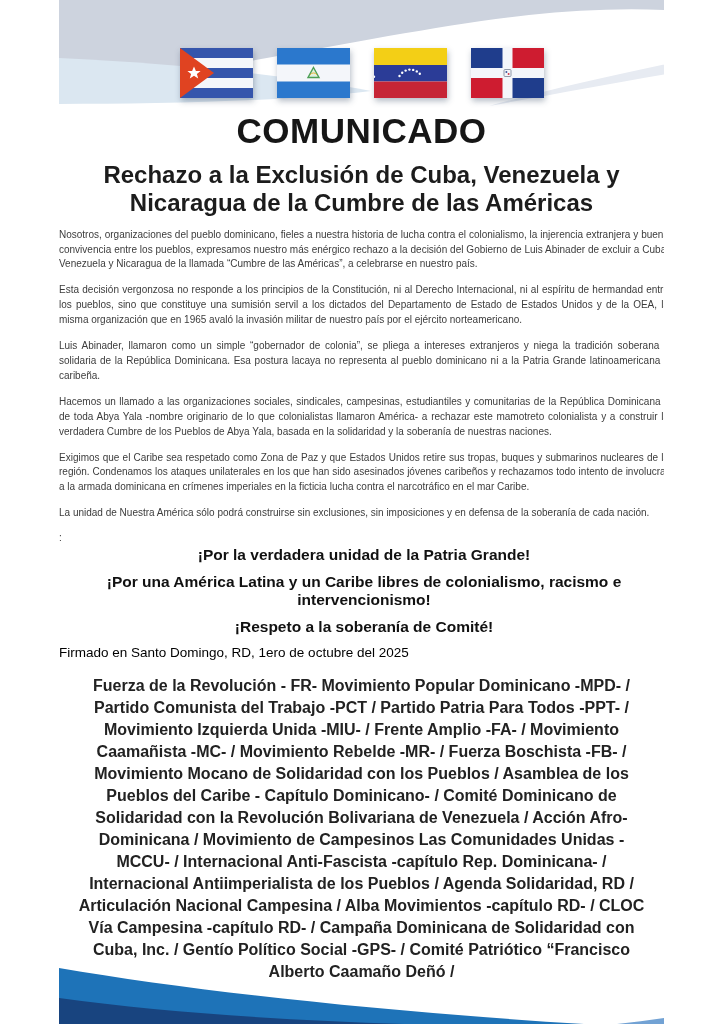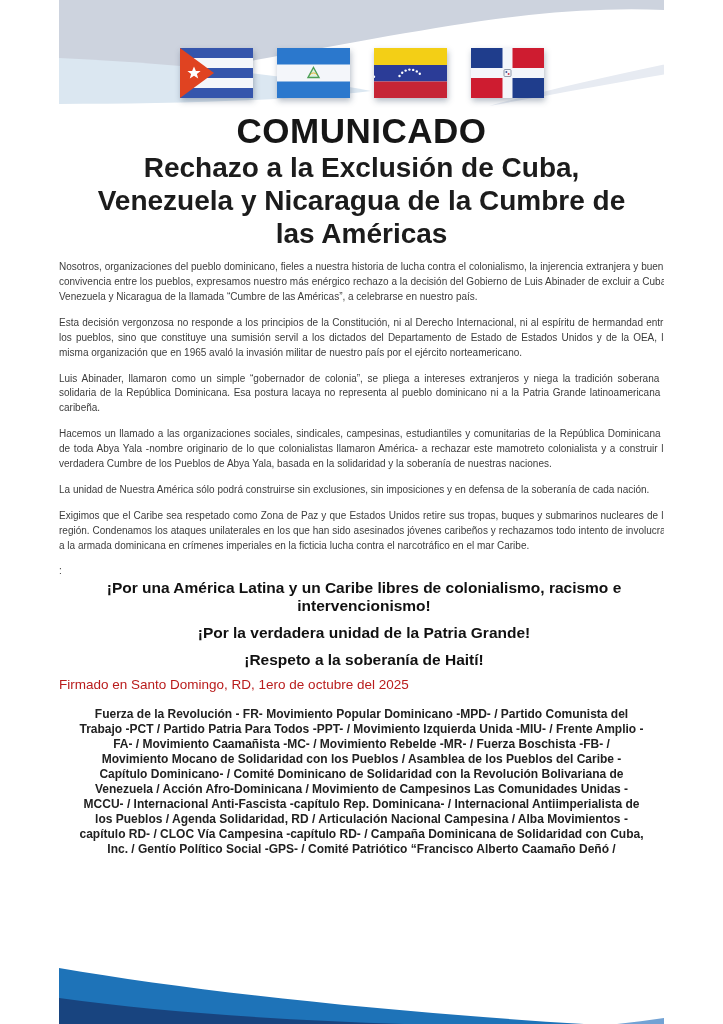--- a/index.html
+++ b/index.html
@@ -35,24 +35,24 @@
 
   .doc-title {
     margin-top: 13px;
     text-align: center;
     font-size: 35px;
     font-weight: bold;
     letter-spacing: 0.5px;
     color: #161616;
   }
   .doc-subtitle {
-    margin: 0 auto 0 auto;
+    margin: 10px auto 0 auto;
     width: 560px;
     text-align: center;
-    font-size: 28px;
+    font-size: 24px;
     line-height: 1.18;
     font-weight: bold;
     color: #1c1c1c;
   }
 
   .body-text {
     margin: 10px auto 0 auto;
     width: 610px;
     color: #3c3c3c;
   }
@@ -75,31 +75,31 @@
     font-size: 15.5px;
     line-height: 1.16;
     margin-bottom: 9px;
   }
   .slogan-wide { width: 540px; margin-left: auto; margin-right: auto; }
 
   .signed-line {
     margin: 8px auto 0 auto;
     width: 610px;
     font-size: 13.5px;
-    color: #b91c1c;
+    color: #000000;
     text-align: left;
   }
 
   .signatories {
     margin: 15px auto 12px auto;
     width: 566px;
     text-align: center;
     font-weight: bold;
-    font-size: 12px;
-    line-height: 15px;
+    font-size: 16px;
+    line-height: 22px;
     color: #222222;
   }
 </style>
 </head>
 <body>
 
 <div class="page">
 
   <svg class="deco deco-top" viewBox="0 0 723 140" aria-hidden="true">
     <path d="M0,0 H723 V26 C640,6 555,6 470,15 C340,29 160,72 0,90 Z" fill="#cdd3de"></path>
@@ -168,29 +168,29 @@
 
     <h1 class="doc-title">COMUNICADO</h1>
 
     <h2 class="doc-subtitle">Rechazo a la Exclusión de Cuba, Venezuela y Nicaragua de la Cumbre de las Américas</h2>
 
     <div class="body-text">
       <p>Nosotros, organizaciones del pueblo dominicano, fieles a nuestra historia de lucha contra el colonialismo, la injerencia extranjera y buena convivencia entre los pueblos, expresamos nuestro más enérgico rechazo a la decisión del Gobierno de Luis Abinader de excluir a Cuba, Venezuela y Nicaragua de la llamada “Cumbre de las Américas”, a celebrarse en nuestro país.</p>
       <p>Esta decisión vergonzosa no responde a los principios de la Constitución, ni al Derecho Internacional, ni al espíritu de hermandad entre los pueblos, sino que constituye una sumisión servil a los dictados del Departamento de Estado de Estados Unidos y de la OEA, la misma organización que en 1965 avaló la invasión militar de nuestro país por el ejército norteamericano.</p>
       <p>Luis Abinader, llamaron como un simple “gobernador de colonia”, se pliega a intereses extranjeros y niega la tradición soberana y solidaria de la República Dominicana. Esa postura lacaya no representa al pueblo dominicano ni a la Patria Grande latinoamericana y caribeña.</p>
       <p>Hacemos un llamado a las organizaciones sociales, sindicales, campesinas, estudiantiles y comunitarias de la República Dominicana y de toda Abya Yala -nombre originario de lo que colonialistas llamaron América- a rechazar este mamotreto colonialista y a construir la verdadera Cumbre de los Pueblos de Abya Yala, basada en la solidaridad y la soberanía de nuestras naciones.</p>
+      <p>Exigimos que el Caribe sea respetado como Zona de Paz y que Estados Unidos retire sus tropas, buques y submarinos nucleares de la región. Condenamos los ataques unilaterales en los que han sido asesinados jóvenes caribeños y rechazamos todo intento de involucrar a la armada dominicana en crímenes imperiales en la ficticia lucha contra el narcotráfico en el mar Caribe.</p>
       <p>La unidad de Nuestra América sólo podrá construirse sin exclusiones, sin imposiciones y en defensa de la soberanía de cada nación.</p>
-      <p>Exigimos que el Caribe sea respetado como Zona de Paz y que Estados Unidos retire sus tropas, buques y submarinos nucleares de la región. Condenamos los ataques unilaterales en los que han sido asesinados jóvenes caribeños y rechazamos todo intento de involucrar a la armada dominicana en crímenes imperiales en la ficticia lucha contra el narcotráfico en el mar Caribe.</p>
       <p class="colon-line">:</p>
     </div>
 
     <div class="slogans">
+      <div class="slogan">¡Por la verdadera unidad de la Patria Grande!</div>
       <div class="slogan slogan-wide">¡Por una América Latina y un Caribe libres de colonialismo, racismo e intervencionismo!</div>
-      <div class="slogan">¡Por la verdadera unidad de la Patria Grande!</div>
-      <div class="slogan">¡Respeto a la soberanía de Haití!</div>
+      <div class="slogan">¡Respeto a la soberanía de Comité!</div>
     </div>
 
     <div class="signed-line">Firmado en Santo Domingo, RD, 1ero de octubre del 2025</div>
 
     <div class="signatories">Fuerza de la Revolución - FR-  Movimiento Popular Dominicano -MPD- / Partido Comunista del Trabajo -PCT / Partido Patria Para Todos -PPT- / Movimiento Izquierda Unida -MIU- / Frente Amplio -FA-  / Movimiento Caamañista -MC- /  Movimiento Rebelde -MR- /  Fuerza Boschista -FB- / Movimiento Mocano de Solidaridad con los Pueblos / Asamblea de los Pueblos del Caribe - Capítulo Dominicano- / Comité Dominicano de Solidaridad con la Revolución Bolivariana de Venezuela / Acción Afro-Dominicana /  Movimiento de Campesinos Las Comunidades Unidas - MCCU- / Internacional Anti-Fascista -capítulo Rep. Dominicana- / Internacional Antiimperialista de los Pueblos /  Agenda Solidaridad, RD / Articulación Nacional Campesina /  Alba Movimientos -capítulo RD- / CLOC Vía Campesina -capítulo RD- / Campaña Dominicana de Solidaridad con Cuba, Inc. / Gentío Político Social -GPS-  / Comité Patriótico “Francisco Alberto Caamaño Deñó /</div>
 
   </div>
 </div>
 
 </body></html>

